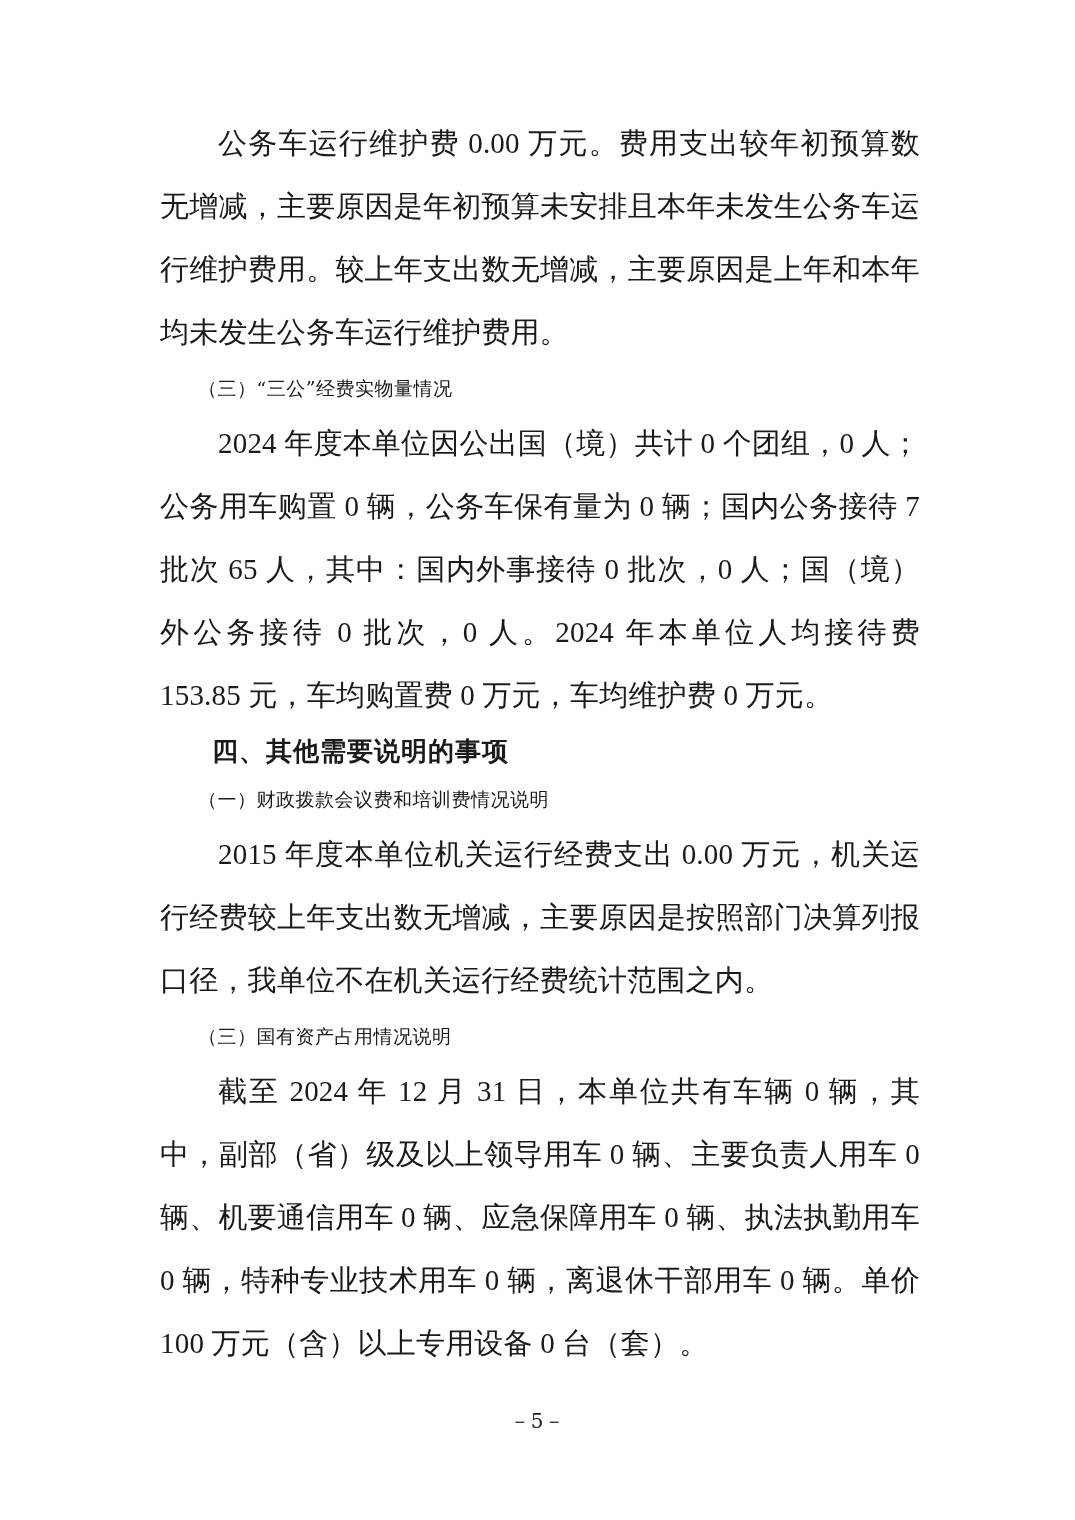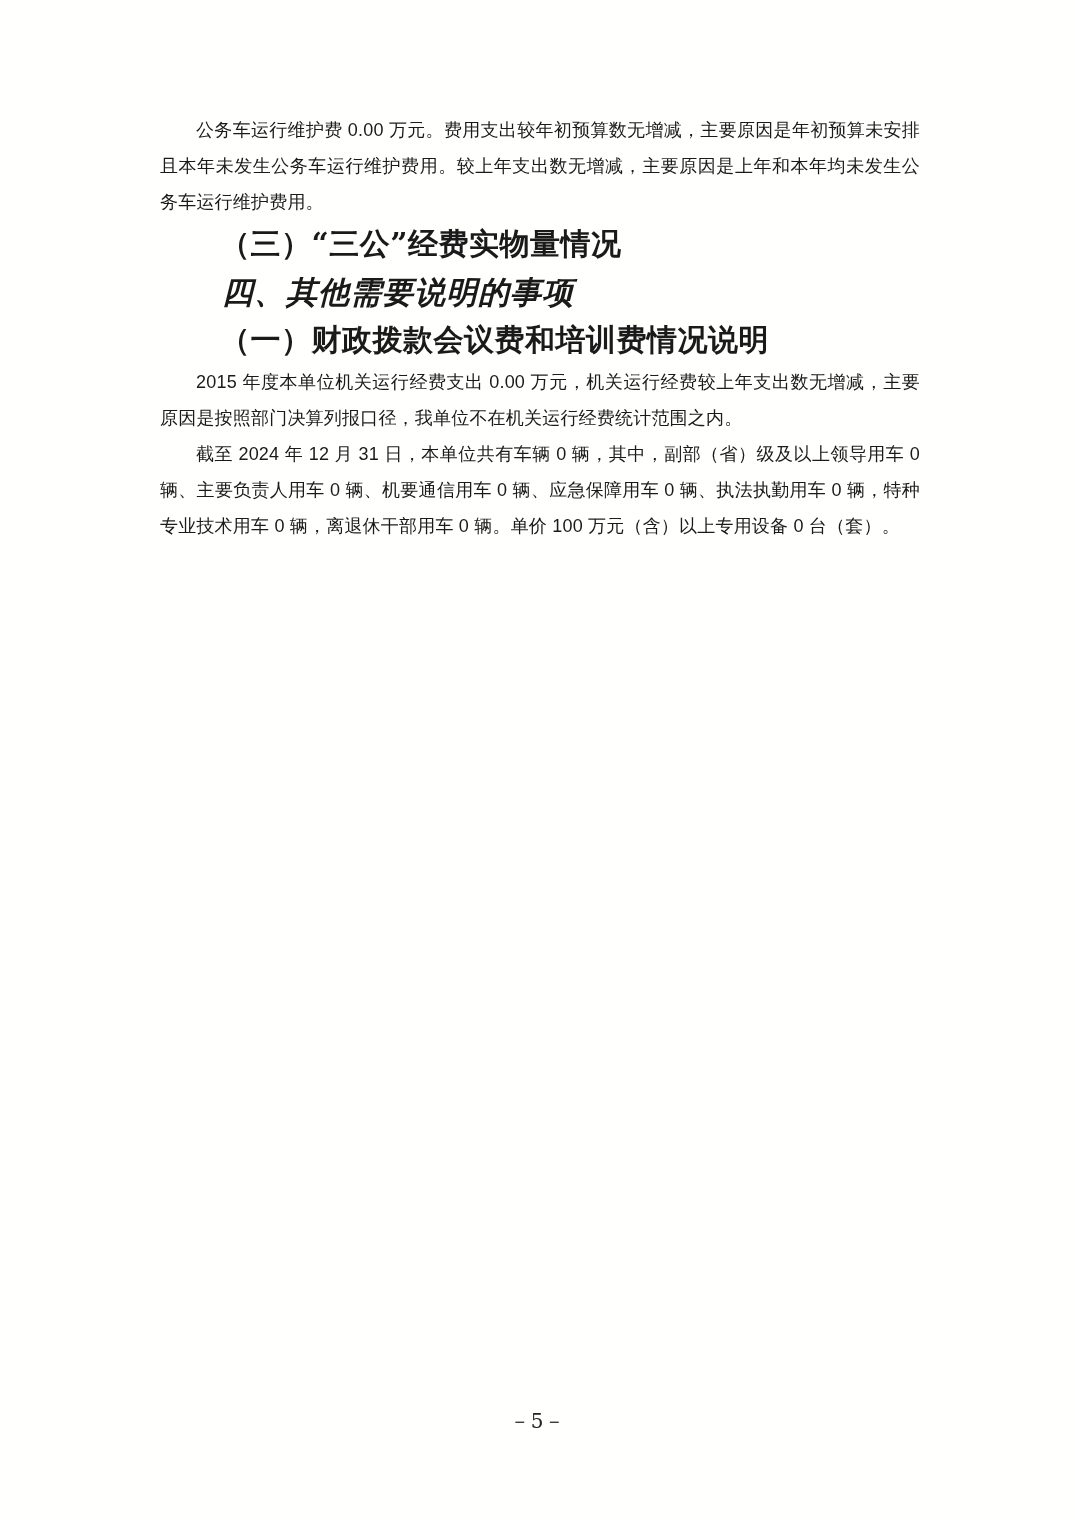--- a/index.html
+++ b/index.html
@@ -23,43 +23,42 @@
     background: #fffffe;
   }
   .content {
     position: absolute;
     left: 160px;
     top: 112px;
     width: 760px;
   }
   p.body-text {
     margin: 0 0 0 0;
-    font-size: 18px;
-    line-height: 36px;
+    font-size: 29px;
+    line-height: 63px;
     text-align: justify;
     text-justify: inter-ideograph;
     text-indent: 2em;
     letter-spacing: 0.2px;
-    font-family: Liberation Sans, sans-serif;
+    font-family: Liberation Serif, serif;
   }
   h2.heading-main {
     margin: 0;
-    font-size: 31px;
+    font-size: 26px;
     line-height: 48px;
     font-weight: bold;
     text-indent: 2em;
     letter-spacing: 1px;
     font-family: "DejaVu Sans", "Liberation Sans", sans-serif;
-    font-style: italic;
   }
   h3.heading-sub {
     margin: 0;
-    font-size: 30px;
+    font-size: 19px;
     line-height: 48px;
-    font-weight: bold;
+    font-weight: normal;
     text-indent: 2em;
     letter-spacing: 0.5px;
     font-family: "DejaVu Serif", "Liberation Serif", serif;
   }
   .footer {
     position: absolute;
     left: 0;
     top: 1408px;
     width: 1075px;
     text-align: center;
@@ -73,28 +72,30 @@
 <body>
 
 <div class="page">
   <div class="content">
 
     <p class="body-text">公务车运行维护费 0.00 万元。费用支出较年初预算数无增减，主要原因是年初预算未安排且本年未发生公务车运行维护费用。较上年支出数无增减，主要原因是上年和本年均未发生公务车运行维护费用。</p>
 
 
     <h3 class="heading-sub">（三）“三公”经费实物量情况</h3>
 
+    <p class="body-text">2024 年度本单位因公出国（境）共计 0 个团组，0 人；公务用车购置 0 辆，公务车保有量为 0 辆；国内公务接待 7 批次 65 人，其中：国内外事接待 0 批次，0 人；国（境）外公务接待 0 批次，0 人。2024 年本单位人均接待费 153.85 元，车均购置费 0 万元，车均维护费 0 万元。</p>
 
     <h2 class="heading-main">四、其他需要说明的事项</h2>
 
     <h3 class="heading-sub">（一）财政拨款会议费和培训费情况说明</h3>
 
 
 
     <p class="body-text">2015 年度本单位机关运行经费支出 0.00 万元，机关运行经费较上年支出数无增减，主要原因是按照部门决算列报口径，我单位不在机关运行经费统计范围之内。</p>
 
+    <h3 class="heading-sub">（三）国有资产占用情况说明</h3>
 
     <p class="body-text">截至 2024 年 12 月 31 日，本单位共有车辆 0 辆，其中，副部（省）级及以上领导用车 0 辆、主要负责人用车 0 辆、机要通信用车 0 辆、应急保障用车 0 辆、执法执勤用车 0 辆，特种专业技术用车 0 辆，离退休干部用车 0 辆。单价 100 万元（含）以上专用设备 0 台（套）。</p>
 
   </div>
 
   <div class="footer">－5－</div>
 </div>
 
 </body></html>

